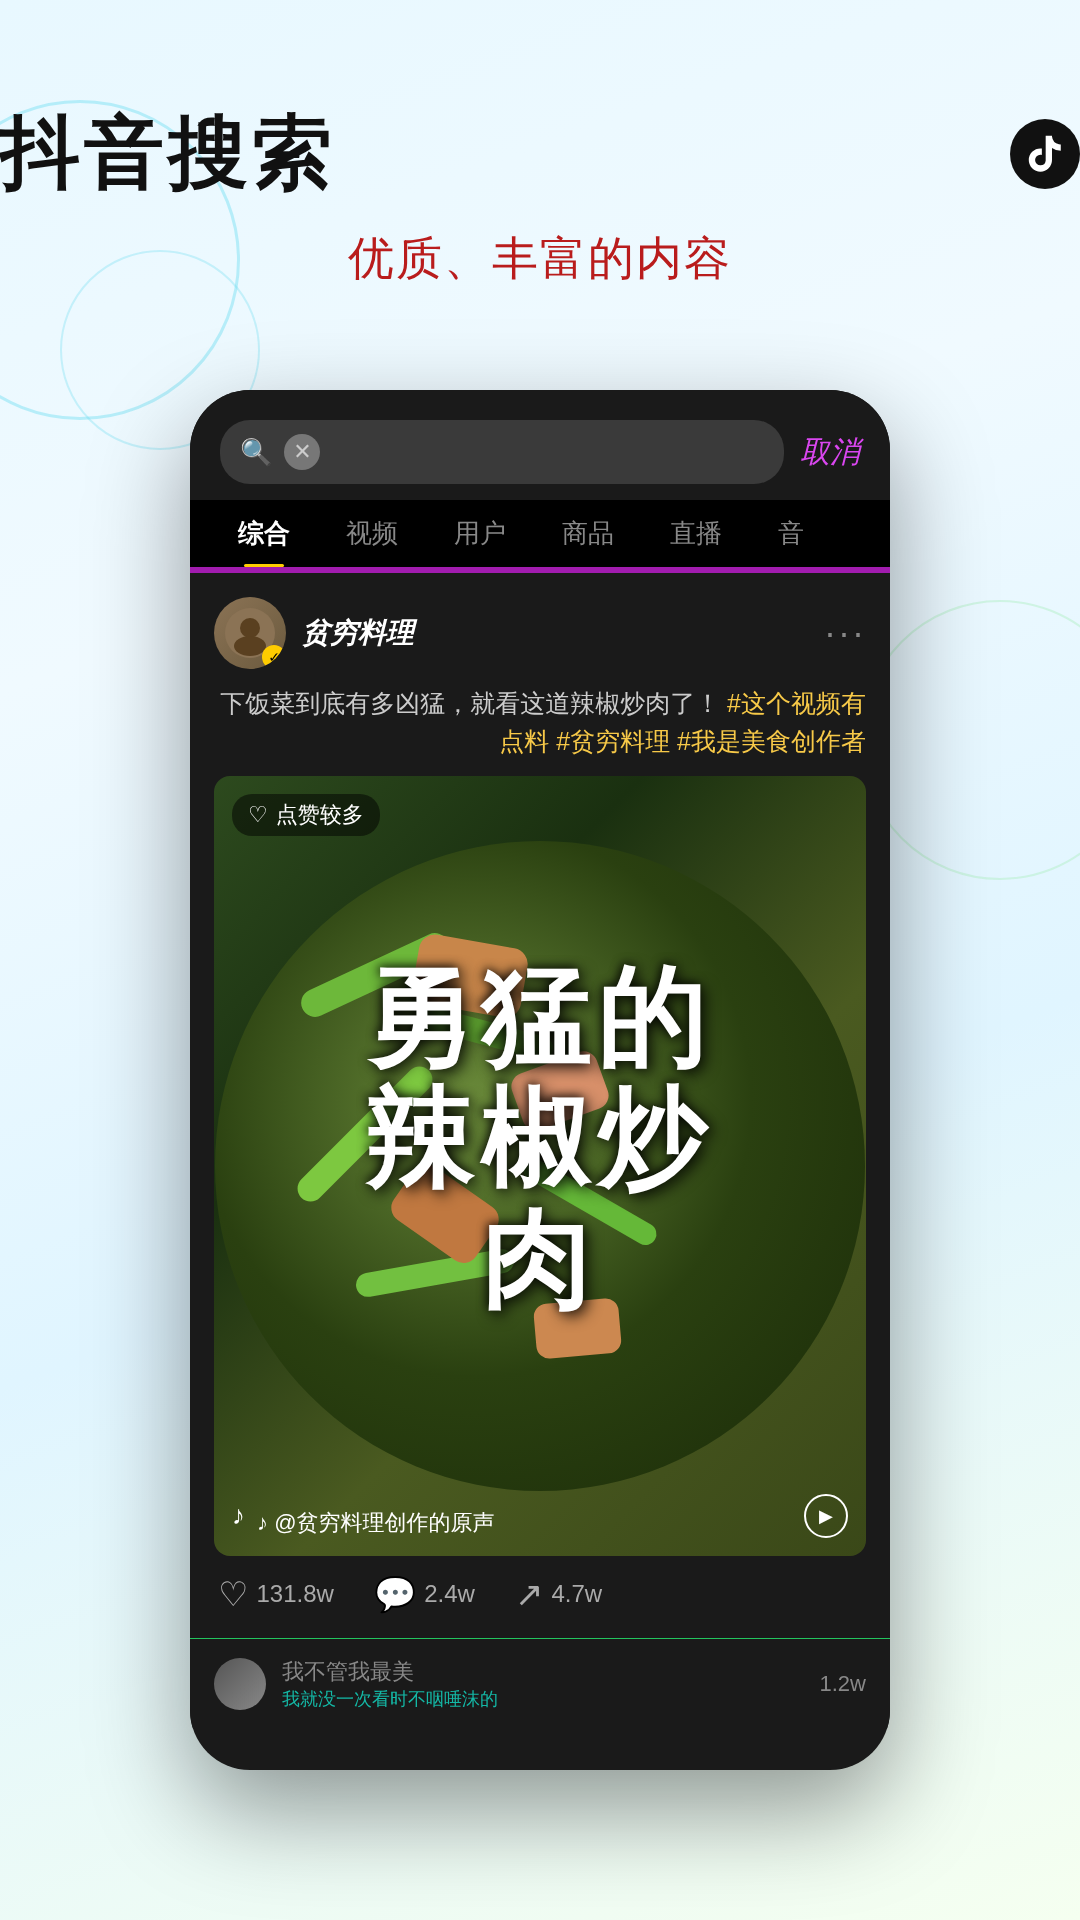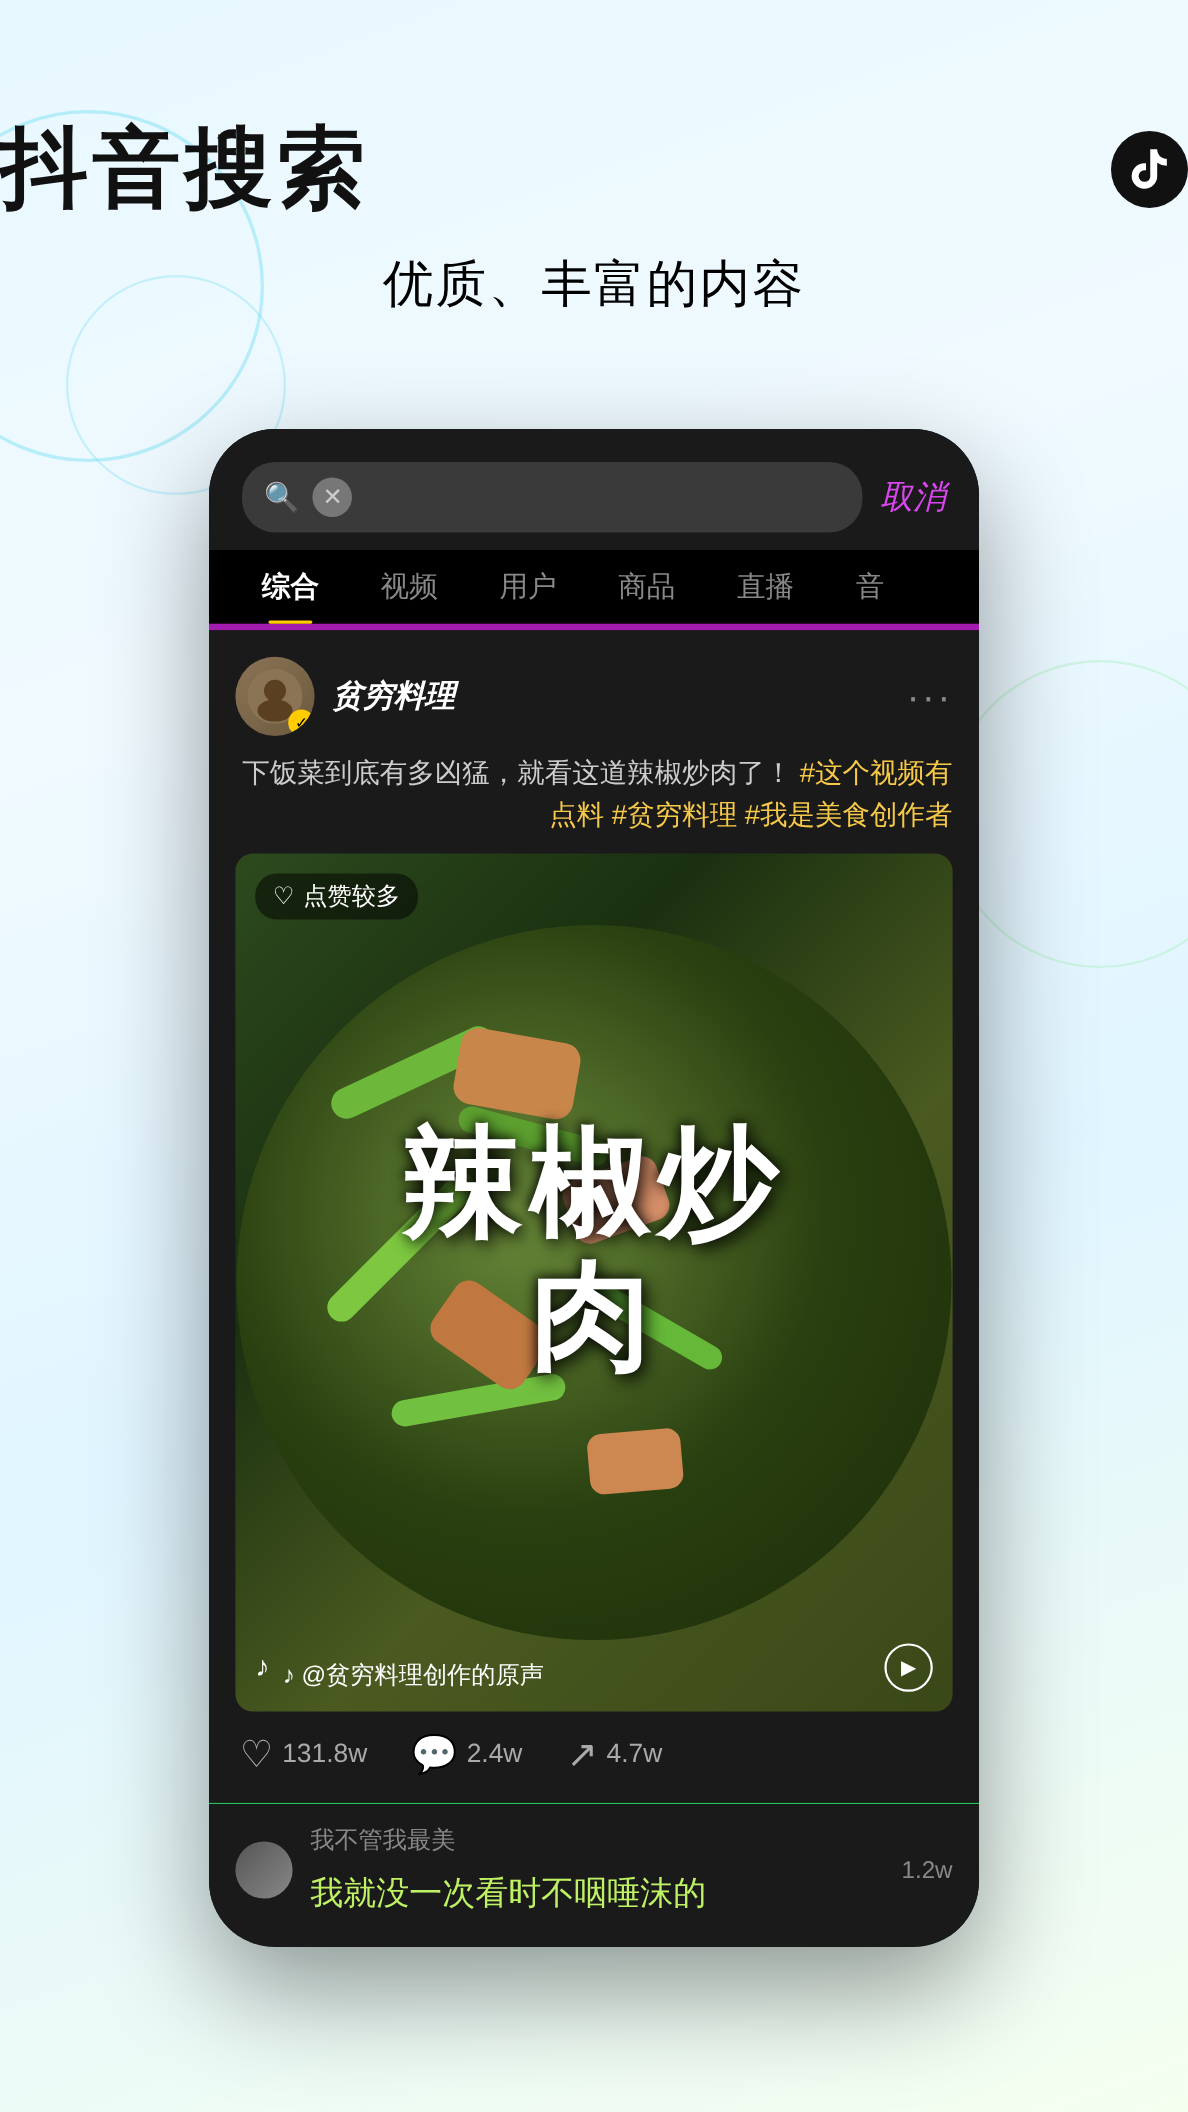--- a/index.html
+++ b/index.html
@@ -71,21 +71,21 @@
       justify-content: center;
       margin-left: 8px;
     }
     .tiktok-logo-icon svg {
       width: 44px;
       height: 44px;
     }
 
     .sub-title {
       font-size: 46px;
-      color: #000000;
+      color: #b91c1c;
       margin-top: 20px;
       font-weight: 400;
       letter-spacing: 2px;
     }
 
     
     .phone-wrapper {
       display: flex;
       justify-content: center;
       margin-top: 60px;
@@ -368,23 +368,22 @@
       flex-shrink: 0;
     }
     .comment-texts {
       flex: 1;
     }
     .comment-user {
       color: #888;
       font-size: 22px;
     }
     .comment-content {
-      color: #bef264;
-      font-size: 30px;
-      margin-top: 13px;
+      color: #14b8a6;
+      font-size: 18px;
     }
     .comment-count {
       color: #888;
       font-size: 22px;
     }
   </style>
 </head>
 <body>
 
 <div class="deco-circle-1"></div>
@@ -466,20 +465,21 @@
           </div>
         </div>
 
         <div class="likes-badge">
           <span>♡</span>
           <span>点赞较多</span>
         </div>
 
         <div class="video-text-overlay">
           <div style="color:white;font-size:110px;font-weight:900;text-align:center;line-height:1.1;text-shadow:4px 4px 15px rgba(0,0,0,0.9),-2px -2px 10px rgba(0,0,0,0.7);position:relative;z-index:3;letter-spacing:6px;">
+            <div>勇猛的</div>
             <div>辣椒炒</div>
             <div>肉</div>
           </div>
         </div>
 
         <div class="sound-bar">
           <span class="sound-icon">♪</span>
           <span class="sound-text">
             <span>♪</span>
             <span>@贫穷料理创作的原声</span>

